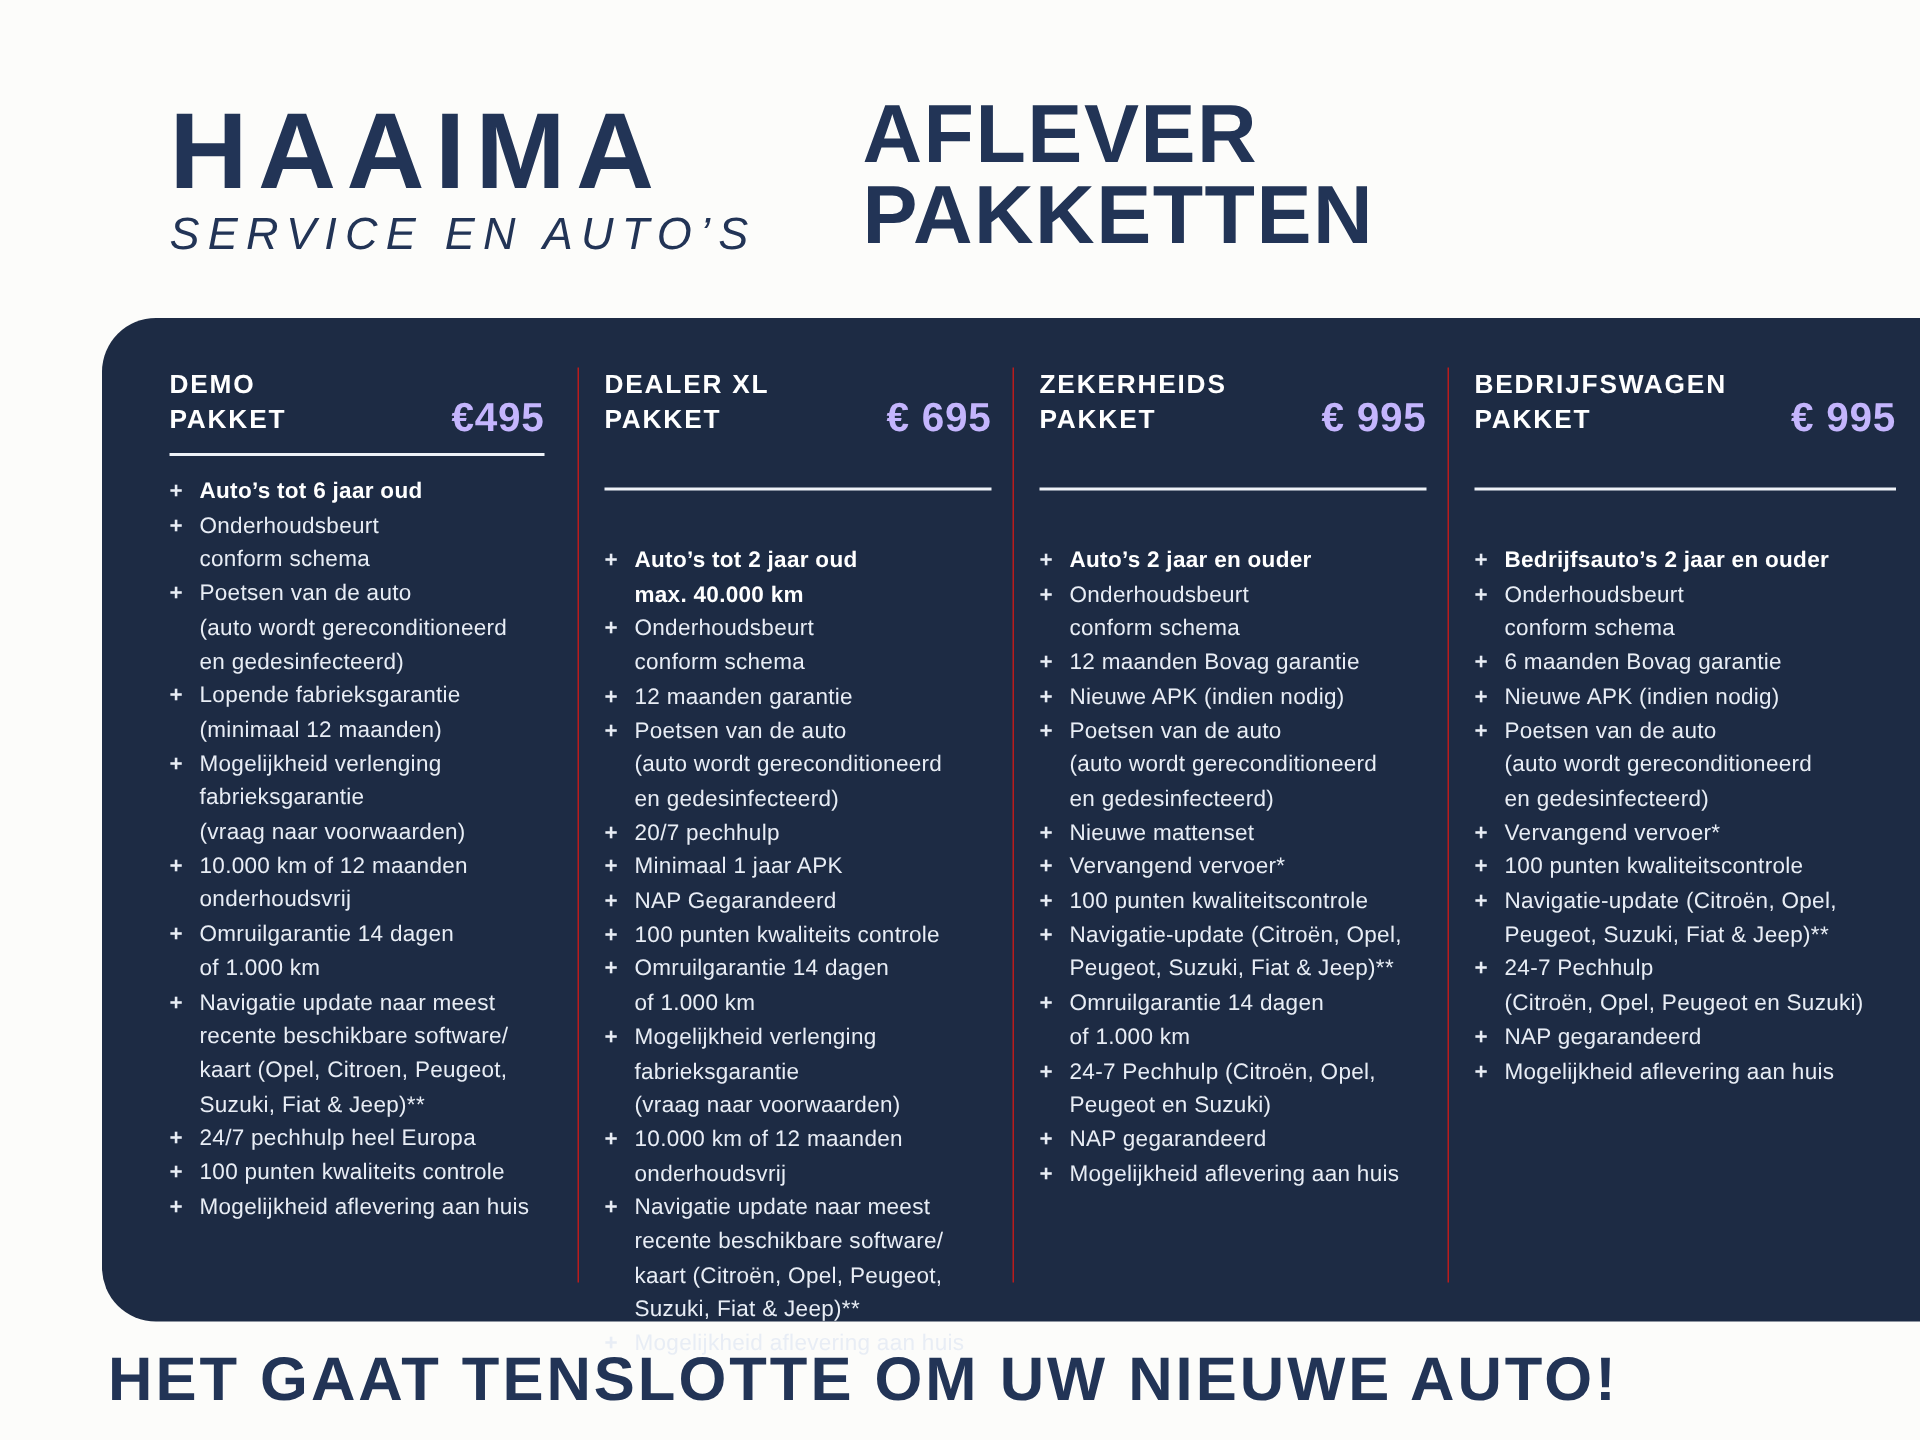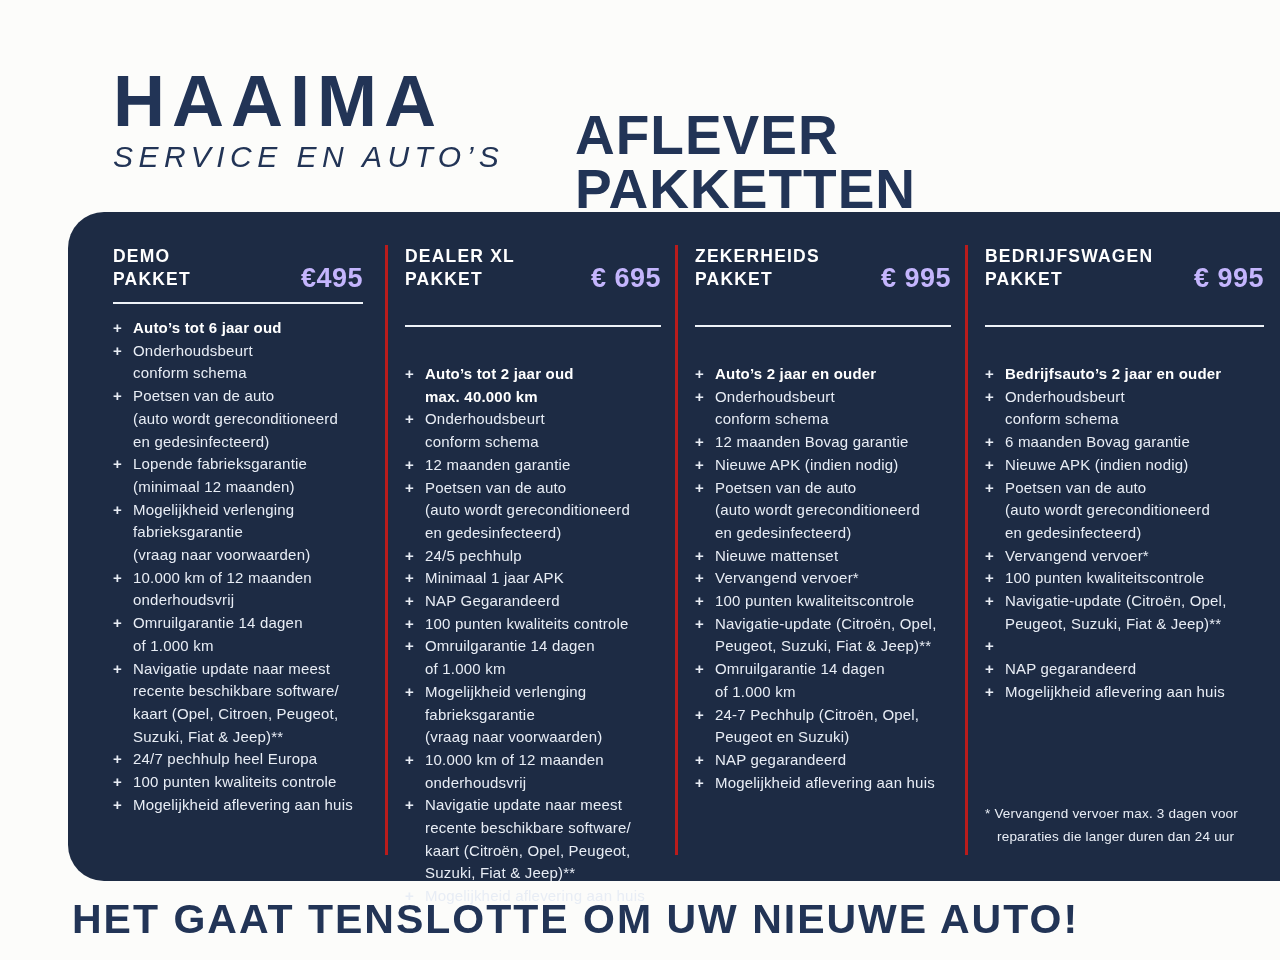--- a/index.html
+++ b/index.html
@@ -22,33 +22,33 @@
     font-size:72px; line-height:74px; font-weight:bold;
     letter-spacing:7px; color:var(--navy);
   }
   .brand-tagline{
     margin-top:2px; font-size:30px; letter-spacing:5.5px;
     font-weight:400; color:var(--navy);font-style:italic;
   }
   .page-title{
     position:absolute; left:575px; top:62px;
     font-size:55px; line-height:54px; font-weight:bold;
-    letter-spacing:1px; color:var(--navy);margin-top:46px;
+    letter-spacing:1px; color:var(--navy);
   }
 
   
   .panel{
     position:absolute; left:68px; top:212px; right:0; height:669px;
     background:var(--panel-bg);
     border-radius:36px 0 0 36px;
     padding-top:33px;
   }
   .packages{ display:flex; height:610px; align-items:stretch; }
   .package{ display:flex; flex-direction:column; padding:0 14px 0 17px; }
-  .package + .package{ border-left:3px solid #b91c1c;gap:23px; }
+  .package + .package{ border-left:1px solid #b91c1c;gap:23px; }
   .package:nth-child(1){ width:317px; padding-left:45px; padding-right:22px; }
   .package:nth-child(2){ width:290px; }
   .package:nth-child(3){ width:290px; }
   .package:nth-child(4){ flex:1; padding-right:16px; }
 
   .pkg-header{ display:flex; justify-content:space-between; align-items:flex-end; }
   .pkg-name{
     font-size:17.5px; line-height:23px; font-weight:bold;
     letter-spacing:1.2px; color:#ffffff;
   }
@@ -193,21 +193,21 @@
             <span class="item-text">12 maanden garantie</span>
           </li>
           <li class="item">
             <span class="marker">+</span>
             <span class="item-text">Poetsen van de auto
 (auto wordt gereconditioneerd
 en gedesinfecteerd)</span>
           </li>
           <li class="item">
             <span class="marker">+</span>
-            <span class="item-text">24/5 pechhulp</span>
+            <span class="item-text">20/7 pechhulp</span>
           </li>
           <li class="item">
             <span class="marker">+</span>
             <span class="item-text">Minimaal 1 jaar APK</span>
           </li>
           <li class="item">
             <span class="marker">+</span>
             <span class="item-text">NAP Gegarandeerd</span>
           </li>
           <li class="item">
@@ -356,31 +356,31 @@
             <span class="marker">+</span>
             <span class="item-text">100 punten kwaliteitscontrole</span>
           </li>
           <li class="item">
             <span class="marker">+</span>
             <span class="item-text">Navigatie-update (Citroën, Opel,
 Peugeot, Suzuki, Fiat &amp; Jeep)**</span>
           </li>
           <li class="item">
             <span class="marker">+</span>
+            <span class="item-text">24-7 Pechhulp
+(Citroën, Opel, Peugeot en Suzuki)</span>
           </li>
           <li class="item">
             <span class="marker">+</span>
             <span class="item-text">NAP gegarandeerd</span>
           </li>
           <li class="item">
             <span class="marker">+</span>
             <span class="item-text">Mogelijkheid aflevering aan huis</span>
           </li>
         </ul>
   <div class="footnotes">
-          <p class="footnote">* Vervangend vervoer max. 3 dagen voor
-reparaties die langer duren dan 24 uur</p>
         </div>
       </section>
 </div>
 </main>
 
 <footer class="footer-tagline">HET GAAT TENSLOTTE OM UW NIEUWE AUTO!</footer>
 
 </body></html>

